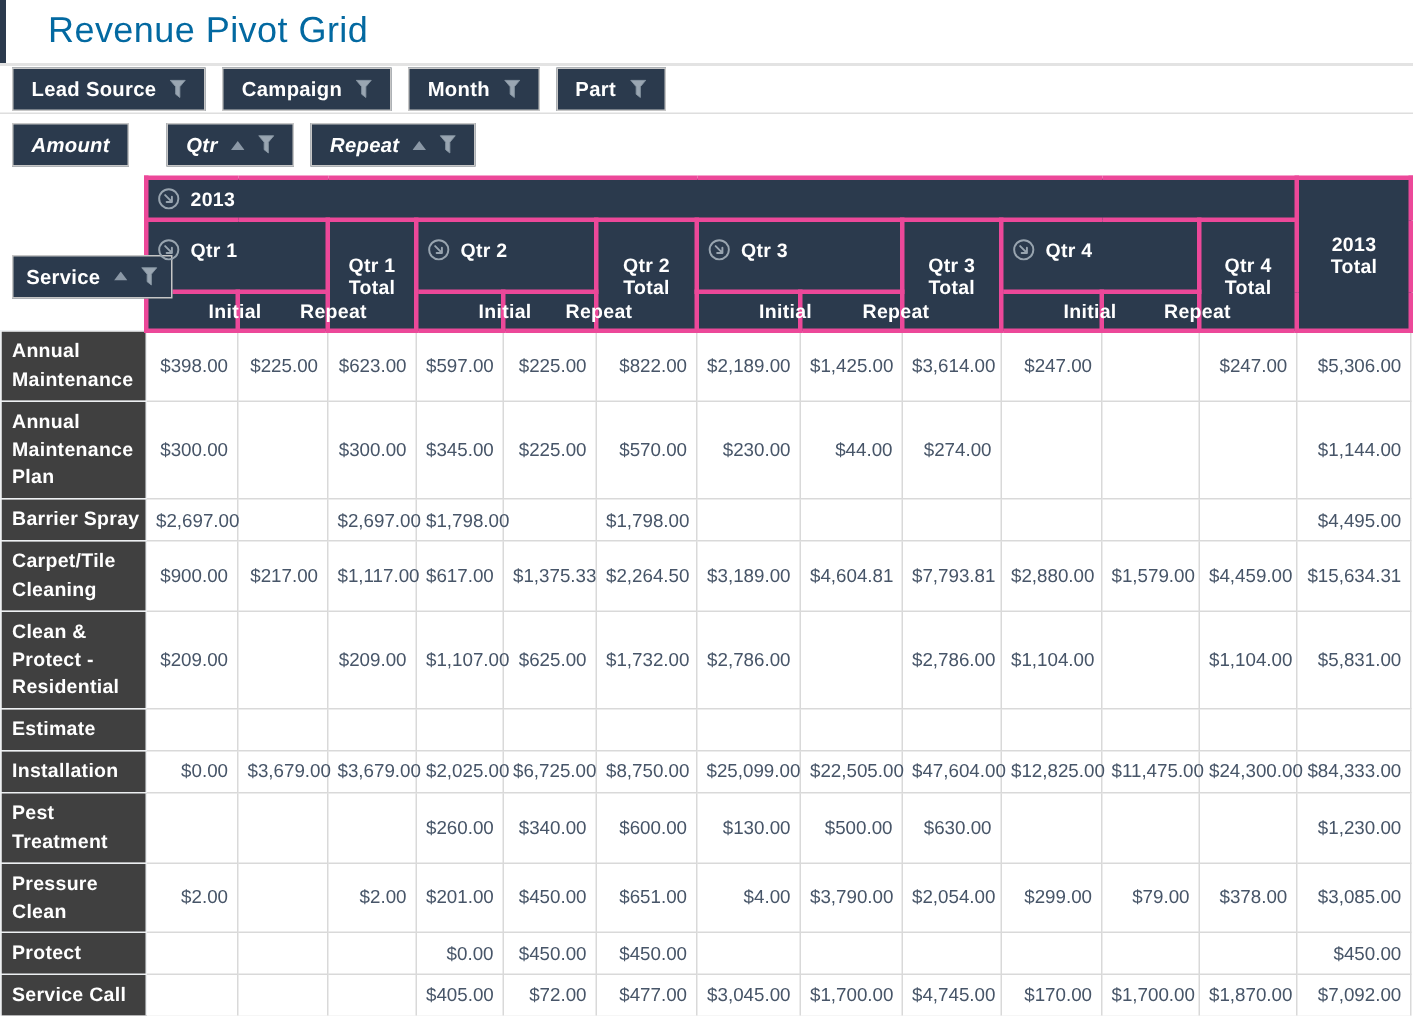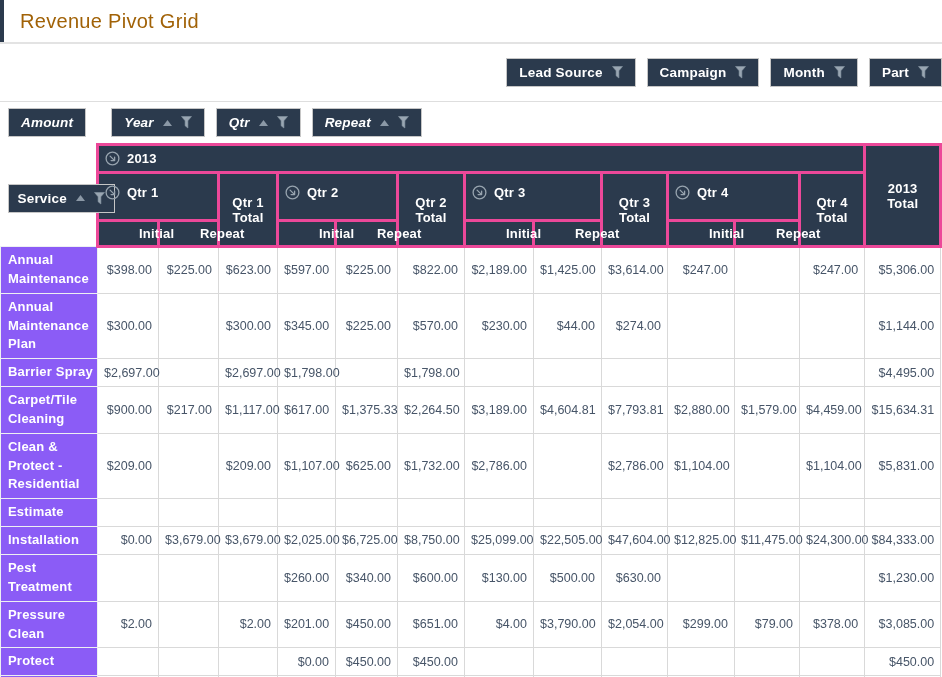--- a/index.html
+++ b/index.html
@@ -8,33 +8,33 @@
     width:942px; height:677px; overflow:hidden;
     font-family:"Liberation Sans", sans-serif;
     -webkit-font-smoothing:antialiased;
   }
   .app { width:942px; height:677px; position:relative; background:#fff; }
 
   
   .titlebar { height:44px; position:relative; display:flex; align-items:center;
               border-bottom:2px solid #e3e3e3; }
   .title-accent { position:absolute; left:0; top:0; width:4px; height:42px; background:#2b3a4d; }
-  .page-title { margin:0 0 0 20px; font-size:20px; font-weight:400; color:#a16207; letter-spacing:.3px; }
+  .page-title { margin:0 0 0 32px; font-size:24px; font-weight:400; color:#0369a1; letter-spacing:.3px; }
 
   
   .pgbtn {
     background:#2b3a4d; color:#ffffff; border:1px solid #c6c6c6;
     height:29px; display:inline-flex; align-items:center; gap:9px;
     padding:0 12px; font-size:13.5px; font-weight:700; cursor:pointer;
     letter-spacing:.2px; white-space:nowrap;
   }
   .pgbtn svg { flex:0 0 auto; display:block; }
 
-  .filter-strip { height:58px; border-bottom:1px solid #dedede;
-                  display:flex; align-items:center; padding-left:8px; gap:11px;justify-content:flex-end; }
+  .filter-strip { height:32px; border-bottom:1px solid #dedede;
+                  display:flex; align-items:center; padding-left:8px; gap:11px; }
   .fields-row { height:41px; display:flex; align-items:center; padding-left:8px;font-style:italic; }
   .col-fields { display:flex; gap:11px; margin-left:25px; }
 
   
   .grid-wrap { position:relative; }
   table.pivot { border-collapse:collapse; table-layout:fixed; width:940px; }
 
   thead th {
     background:#2b3a4d; color:#ffffff; font-size:13px; font-weight:700;
     border:3px solid #ec4899; padding:2px 6px; letter-spacing:.2px;
@@ -42,21 +42,21 @@
   th.corner { background:#ffffff; border:none; border-right:1px solid #d9d9d9;
               padding:0; vertical-align:top; }
   .corner-inner { padding:39px 0 0 7px; }
   th.year-cell  { text-align:left; height:28px; }
   th.qtr-cell   { text-align:left; vertical-align:top; padding-top:11px; height:48px; }
   th.qtr-total-cell, th.year-total-cell { text-align:center; vertical-align:middle; }
   th.sub-cell   { height:26px; text-align:center;padding-left:40px; }
   .hdr-flex { display:flex; align-items:center; gap:7px; }
 
   tbody th.row-label {
-    background:#8b5cf6; color:#ffffff; text-align:left;
+    background:#404040; color:#ffffff; text-align:left;
     font-size:13px; font-weight:700; padding:4px 4px 4px 7px;
     border:1px solid #edf0f2; letter-spacing:.2px; line-height:1.45;
   }
   tbody td {
     border:1px solid #d9d9d9; background:#ffffff;
     color:#475568; font-size:12.5px; text-align:right;
     padding:4px 6px; height:25px; line-height:1.3;
   }
 </style>
 </head>
@@ -109,29 +109,20 @@
           <use href="#icon-funnel"></use>
         </svg>
     </div>
   </div>
 
   <div class="fields-row">
     <div class="pgbtn">
       <span>Amount</span>
     </div>
     <div class="col-fields">
-      <div class="pgbtn">
-        <span>Year</span>
-        <svg width="9" height="6" viewBox="0 0 9 6">
-            <use href="#icon-sort-asc"></use>
-          </svg>
-        <svg width="11" height="13" viewBox="0 0 11 13">
-            <use href="#icon-funnel"></use>
-          </svg>
-      </div>
       <div class="pgbtn">
         <span>Qtr</span>
         <svg width="9" height="6" viewBox="0 0 9 6">
             <use href="#icon-sort-asc"></use>
           </svg>
         <svg width="11" height="13" viewBox="0 0 11 13">
             <use href="#icon-funnel"></use>
           </svg>
       </div>
       <div class="pgbtn">
@@ -161,21 +152,21 @@
           <col style="width:66px">
           <col style="width:67px">
           <col style="width:65px">
         <col style="width:65px">
           <col style="width:76px">
       </colgroup>
       <thead>
         <tr>
           <th class="corner" rowspan="3">
             <div class="corner-inner">
-              <div class="pgbtn" style="padding:0 9px;">
+              <div class="pgbtn" style="padding:0 9px;margin-top:12px;">
                 <span>Service</span>
                 <svg width="9" height="6" viewBox="0 0 9 6">
                     <use href="#icon-sort-asc"></use>
                   </svg>
                 <svg width="11" height="13" viewBox="0 0 11 13">
                     <use href="#icon-funnel"></use>
                   </svg>
               </div>
             </div>
           </th>

